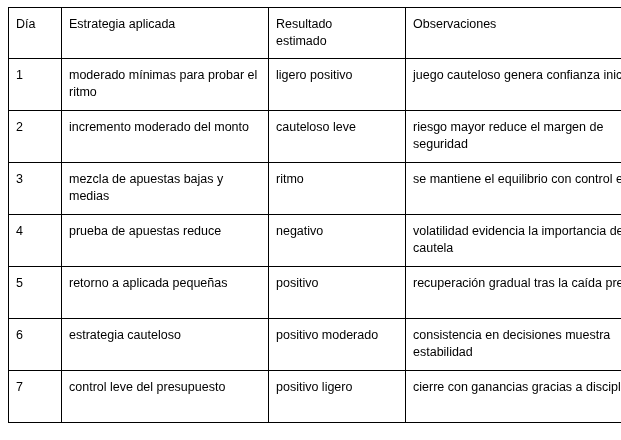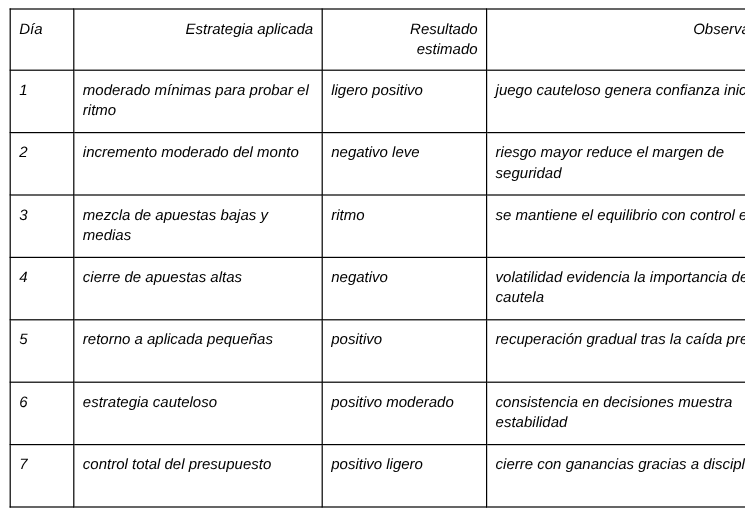--- a/index.html
+++ b/index.html
@@ -31,35 +31,34 @@
     vertical-align: top;
     padding: 8px 7px 9px 7px;
     line-height: 1.32;
   }
   td.col-dia    { width: 38px; }
   td.col-estr   { width: 192px; }
   td.col-res    { width: 122px; }
   td.col-obs    { width: 248px; }
 
   thead td {
-    text-align: right;
+    text-align: left;
     padding-top: 9px;
     padding-bottom: 10px;
   }
   thead td.col-dia {
     text-align: left;
   }
   tbody td {
     height: 34px;
   }
   .cell-text {
     display: block;
     white-space: normal;
     word-wrap: break-word;
-    font-style: italic;
   }
 </style>
 </head>
 <body>
 
 <div id="sheet">
   <table class="grid">
     <thead>
       <tr>
         <td class="col-dia">
@@ -93,21 +92,21 @@
           </td>
       </tr>
       <tr>
         <td class="col-dia">
             <span class="cell-text">2</span>
           </td>
         <td class="col-estr">
             <span class="cell-text">incremento moderado del monto</span>
           </td>
         <td class="col-res">
-            <span class="cell-text">negativo leve</span>
+            <span class="cell-text">cauteloso leve</span>
           </td>
         <td class="col-obs">
             <span class="cell-text">riesgo mayor reduce el margen de seguridad</span>
           </td>
       </tr>
       <tr>
         <td class="col-dia">
             <span class="cell-text">3</span>
           </td>
         <td class="col-estr">
@@ -118,21 +117,21 @@
           </td>
         <td class="col-obs">
             <span class="cell-text">se mantiene el equilibrio con control estricto</span>
           </td>
       </tr>
       <tr>
         <td class="col-dia">
             <span class="cell-text">4</span>
           </td>
         <td class="col-estr">
-            <span class="cell-text">cierre de apuestas altas</span>
+            <span class="cell-text">prueba de apuestas reduce</span>
           </td>
         <td class="col-res">
             <span class="cell-text">negativo</span>
           </td>
         <td class="col-obs">
             <span class="cell-text">volatilidad evidencia la importancia de la cautela</span>
           </td>
       </tr>
       <tr>
         <td class="col-dia">
@@ -160,21 +159,21 @@
           </td>
         <td class="col-obs">
             <span class="cell-text">consistencia en decisiones muestra estabilidad</span>
           </td>
       </tr>
       <tr>
         <td class="col-dia">
             <span class="cell-text">7</span>
           </td>
         <td class="col-estr">
-            <span class="cell-text">control total del presupuesto</span>
+            <span class="cell-text">control leve del presupuesto</span>
           </td>
         <td class="col-res">
             <span class="cell-text">positivo ligero</span>
           </td>
         <td class="col-obs">
             <span class="cell-text">cierre con ganancias gracias a disciplina</span>
           </td>
       </tr>
     </tbody>
   </table>

